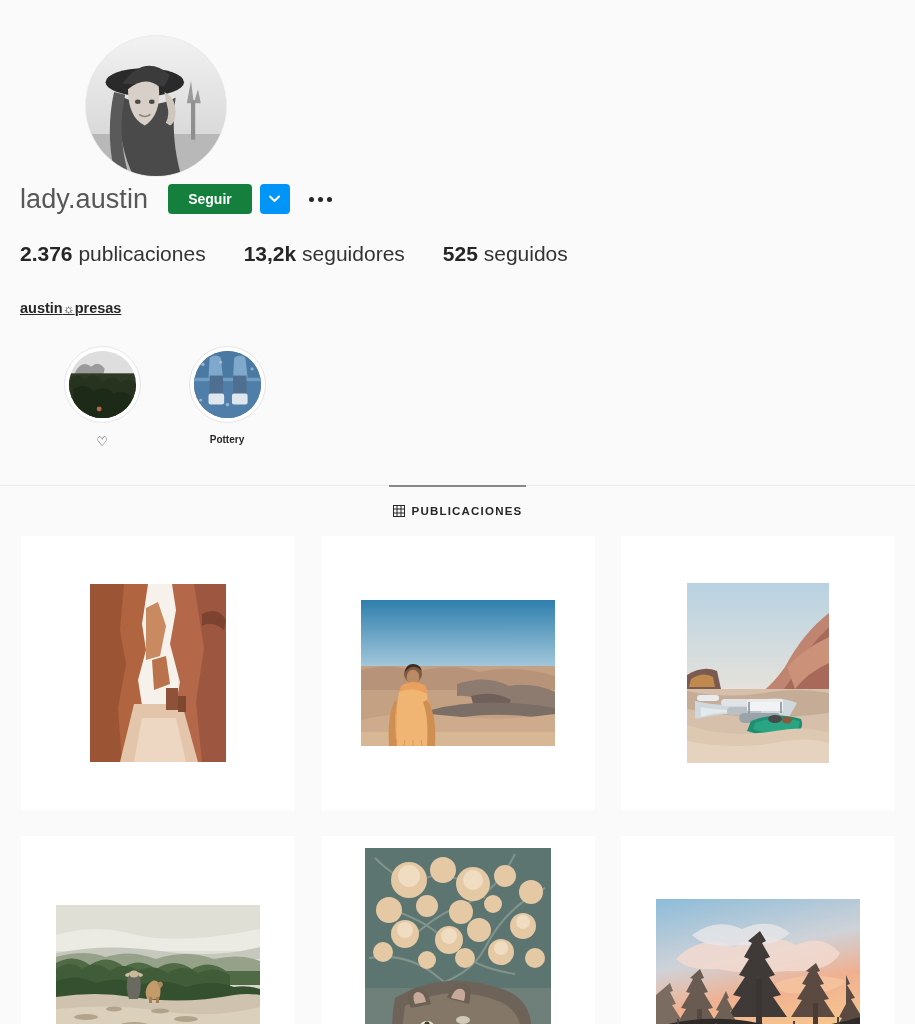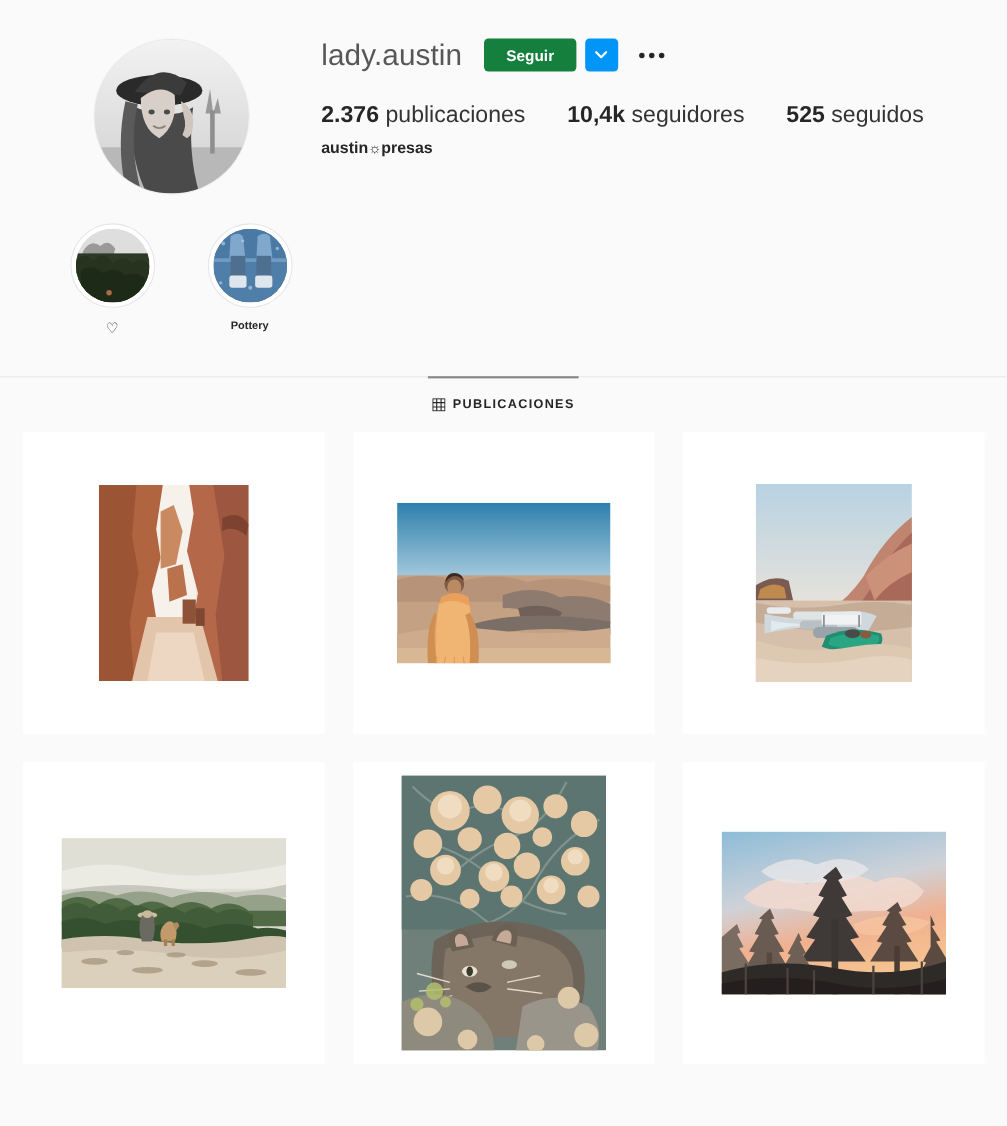--- a/index.html
+++ b/index.html
@@ -6,21 +6,21 @@
   html, body {
     margin: 0; padding: 0;
     width: 915px; height: 1024px;
     background: #fafafa;
     font-family: "Liberation Sans", sans-serif;
     overflow: hidden;
   }
   .page { width: 915px; height: 1024px; position: relative; background: #fafafa; }
 
   
-  .header { display: flex; padding: 28px 28px 0 20px; }
+  .header { display: flex; padding: 28px 28px 0 20px; flex-direction: column; }
   .avatar-col { width: 272px; display: flex; justify-content: center; padding-top: 7px; }
   .avatar {
     width: 142px; height: 142px; border-radius: 50%;
     overflow: hidden; position: relative;
     border: 1px solid #efefef; background: #ddd;
   }
   .avatar svg { display: block; width: 100%; height: 100%; }
 
   .info-col { flex: 1; padding-top: 2px; }
 
@@ -47,21 +47,21 @@
     background: none; border: none;
   }
   .dots { display: flex; gap: 4px; }
   .dots i { width: 5px; height: 5px; border-radius: 50%; background: #262626; display: block; }
 
   .stats { display: flex; margin-top: 23px; font-size: 21px; color: #262626; }
   .stat { margin-right: 38px; white-space: nowrap; }
   .stat b { font-weight: bold; }
   .stat span { font-weight: normal; color: #333; }
 
-  .bio { margin-top: 8px; font-size: 14.5px; color: #262626; line-height: 1.5; }
+  .bio { margin-top: 32px; font-size: 14.5px; color: #262626; line-height: 1.5; text-decoration: underline; }
   .bio-name { font-weight: bold; display: block; }
   .bio-text { display: block; }
   .sun-glyph { font-size: 13px; letter-spacing: 0; }
 
   
   .highlights { display: flex; padding: 26px 0 0 62px; gap: 45px; }
   .hl { width: 80px; text-align: center; }
   .hl-ring {
     width: 77px; height: 77px; border-radius: 50%;
     border: 1px solid #e6e6e6; padding: 4px; background: #fff;
@@ -160,21 +160,21 @@
             </span>
         </button>
       </div>
 
       <div class="stats">
         <div class="stat">
           <b>2.376</b>
           <span>publicaciones</span>
         </div>
         <div class="stat">
-          <b>10,4k</b>
+          <b>13,2k</b>
           <span>seguidores</span>
         </div>
         <div class="stat">
           <b>525</b>
           <span>seguidos</span>
         </div>
       </div>
 
       <div class="bio">
         <span class="bio-name"><span>austin</span><span class="sun-glyph">☼</span><span>presas</span></span>

